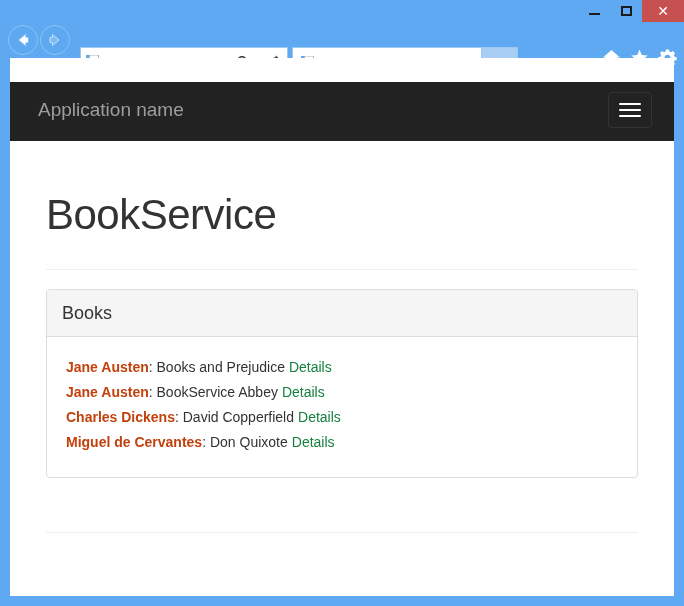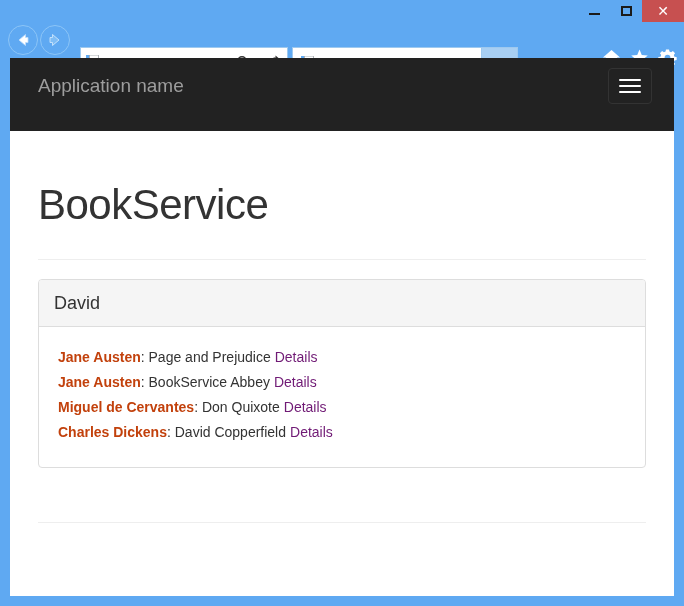--- a/index.html
+++ b/index.html
@@ -126,23 +126,24 @@
   #page-viewport {
     position: absolute;
     left: 10px; top: 58px;
     width: 664px; height: 538px;
     background: #ffffff;
     overflow: hidden;
   }
 
   
   #app-navbar {
-    height: 73px;
+    height: 59px;
     background: #222222;
     position: relative;
+    margin-top: 24px;
   }
   #app-brand {
     position: absolute; left: 28px; top: 16px;
     font-size: 19px;
     color: #9d9d9d;
     line-height: 24px;
   }
   #navbar-toggle {
     position: absolute; right: 22px; top: 10px;
     width: 44px; height: 36px;
@@ -157,21 +158,21 @@
   }
   .toggle-bar {
     display: block;
     width: 22px; height: 2px;
     background: #ffffff;
     border-radius: 1px;
   }
 
   
   #page-container {
-    padding: 0 28px;
+    padding: 0 36px;
   }
   #page-title {
     font-size: 42px;
     font-weight: normal;
     color: #333333;
     margin: 49px 0 0 0;
     line-height: 50px;
     letter-spacing: -0.5px;
   }
   #title-rule {
@@ -206,21 +207,21 @@
   .book-row {
     font-size: 14px;
     color: #333333;
     line-height: 25px;
     white-space: nowrap;
   }
   .book-author { font-weight: bold; color: #c2410c; }
   .book-sep { color: #333333; }
   .book-title { color: #333333; }
   .book-details-link {
-    color: #701a75;
+    color: #15803d;
     text-decoration: none;
     cursor: pointer;
     margin-left: 4px;
   }
 
   
   #footer-rule {
     border: none;
     border-top: 1px solid #eeeeee;
     margin: 54px 0 0 0;
@@ -328,36 +329,36 @@
       </button>
     </div>
 
     <div id="page-container">
 
       <h1 id="page-title">BookService</h1>
       <hr id="title-rule">
 
       <div id="books-panel">
         <div id="books-panel-heading">
-          <h3 id="books-panel-title">David</h3>
+          <h3 id="books-panel-title">Books</h3>
         </div>
         <div id="books-panel-body">
 
           <div class="book-row"><span class="book-author">Jane Austen</span><span class="book-sep">:</span>
-            <span class="book-title">Page and Prejudice</span><a class="book-details-link">Details</a></div>
+            <span class="book-title">Books and Prejudice</span><a class="book-details-link">Details</a></div>
 
           <div class="book-row"><span class="book-author">Jane Austen</span><span class="book-sep">:</span>
             <span class="book-title">BookService Abbey</span><a class="book-details-link">Details</a></div>
 
+          <div class="book-row"><span class="book-author">Charles Dickens</span><span class="book-sep">:</span>
+            <span class="book-title">David Copperfield</span><a class="book-details-link">Details</a></div>
+
           <div class="book-row"><span class="book-author">Miguel de Cervantes</span><span class="book-sep">:</span>
             <span class="book-title">Don Quixote</span><a class="book-details-link">Details</a></div>
 
-          <div class="book-row"><span class="book-author">Charles Dickens</span><span class="book-sep">:</span>
-            <span class="book-title">David Copperfield</span><a class="book-details-link">Details</a></div>
-
         </div>
       </div>
 
       <hr id="footer-rule">
 
     </div>
   </div>
 </div>
 
 </body></html>

